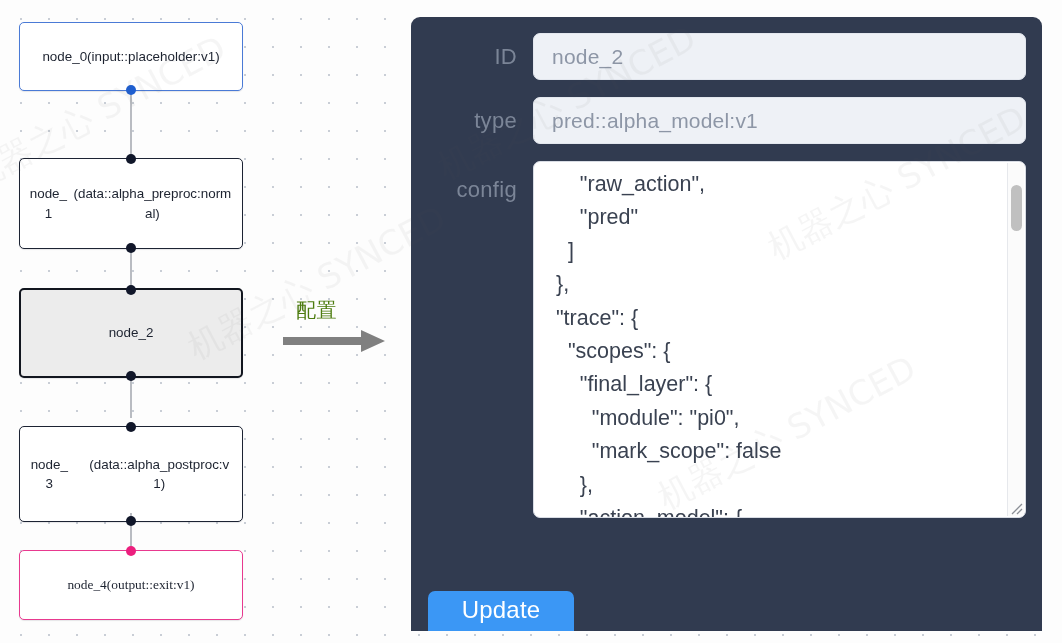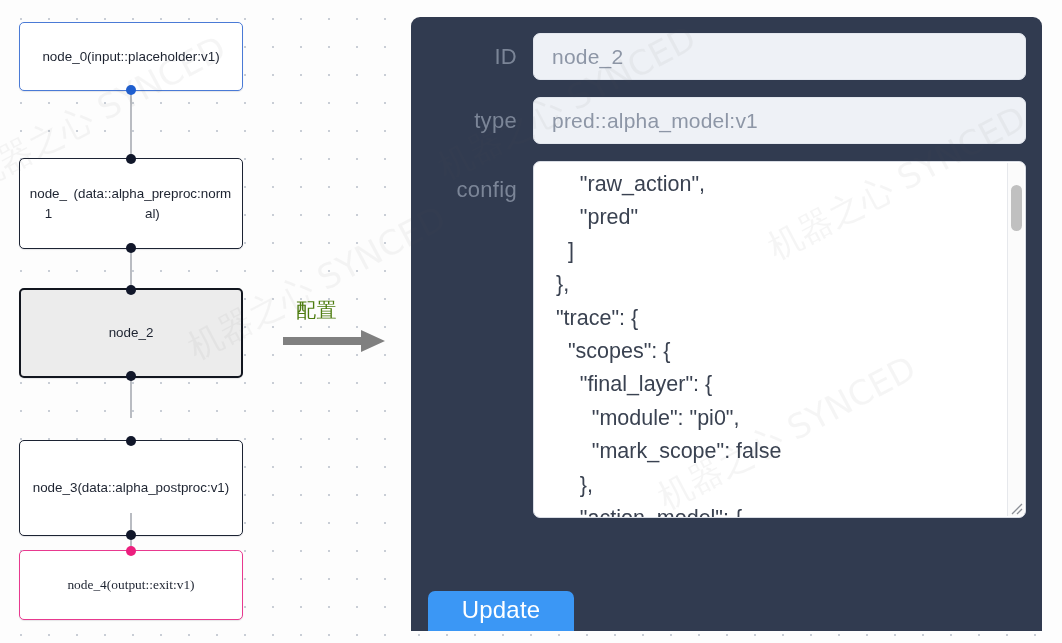--- a/index.html
+++ b/index.html
@@ -276,21 +276,21 @@
     <span class="port top"></span>
     <span class="port bottom"></span>
   </div>
 
   <div class="node is-selected" style="top:288px; height:90px;">
     <span class="nline">node_2</span>
     <span class="port top"></span>
     <span class="port bottom"></span>
   </div>
 
-  <div class="node" style="top:440px; height:96px;">
+  <div class="node" style="top:426px; height:96px;gap:12px;">
     <span class="nline">node_3</span>
     <span class="nline">(data::alpha_postproc:v1)</span>
     <span class="port top"></span>
     <span class="port bottom"></span>
   </div>
 
   <div class="node is-output" style="top:550px; height:70px;font-family:Liberation Serif, serif;">
     <span class="nline">node_4</span>
     <span class="nline">(output::exit:v1)</span>
     <span class="port top pink"></span>

